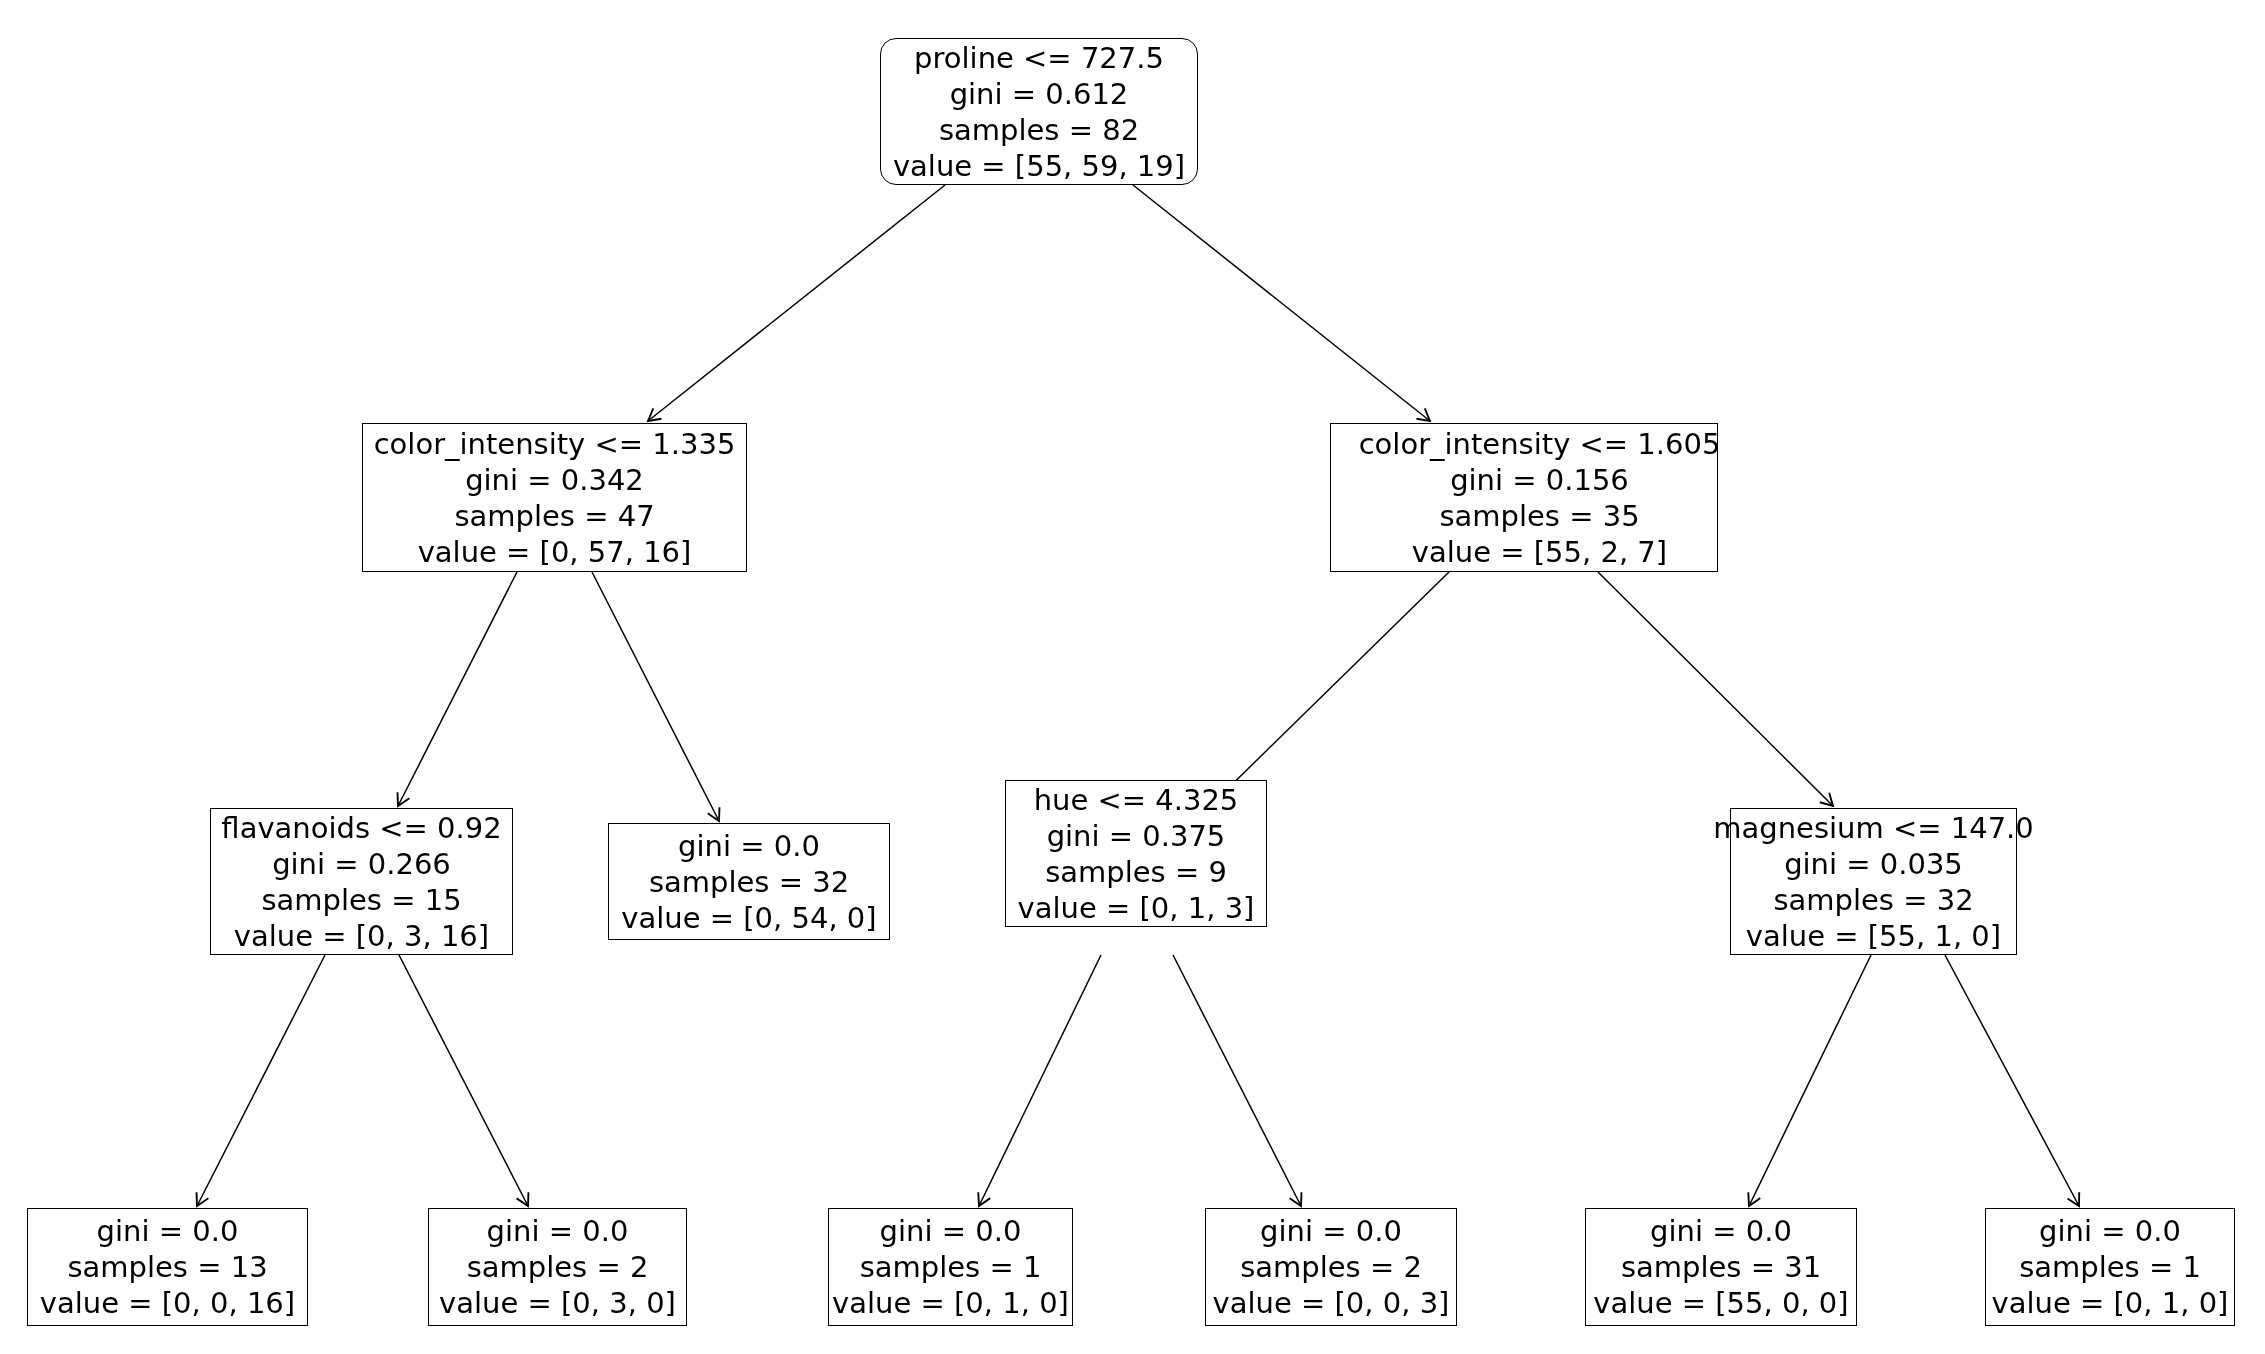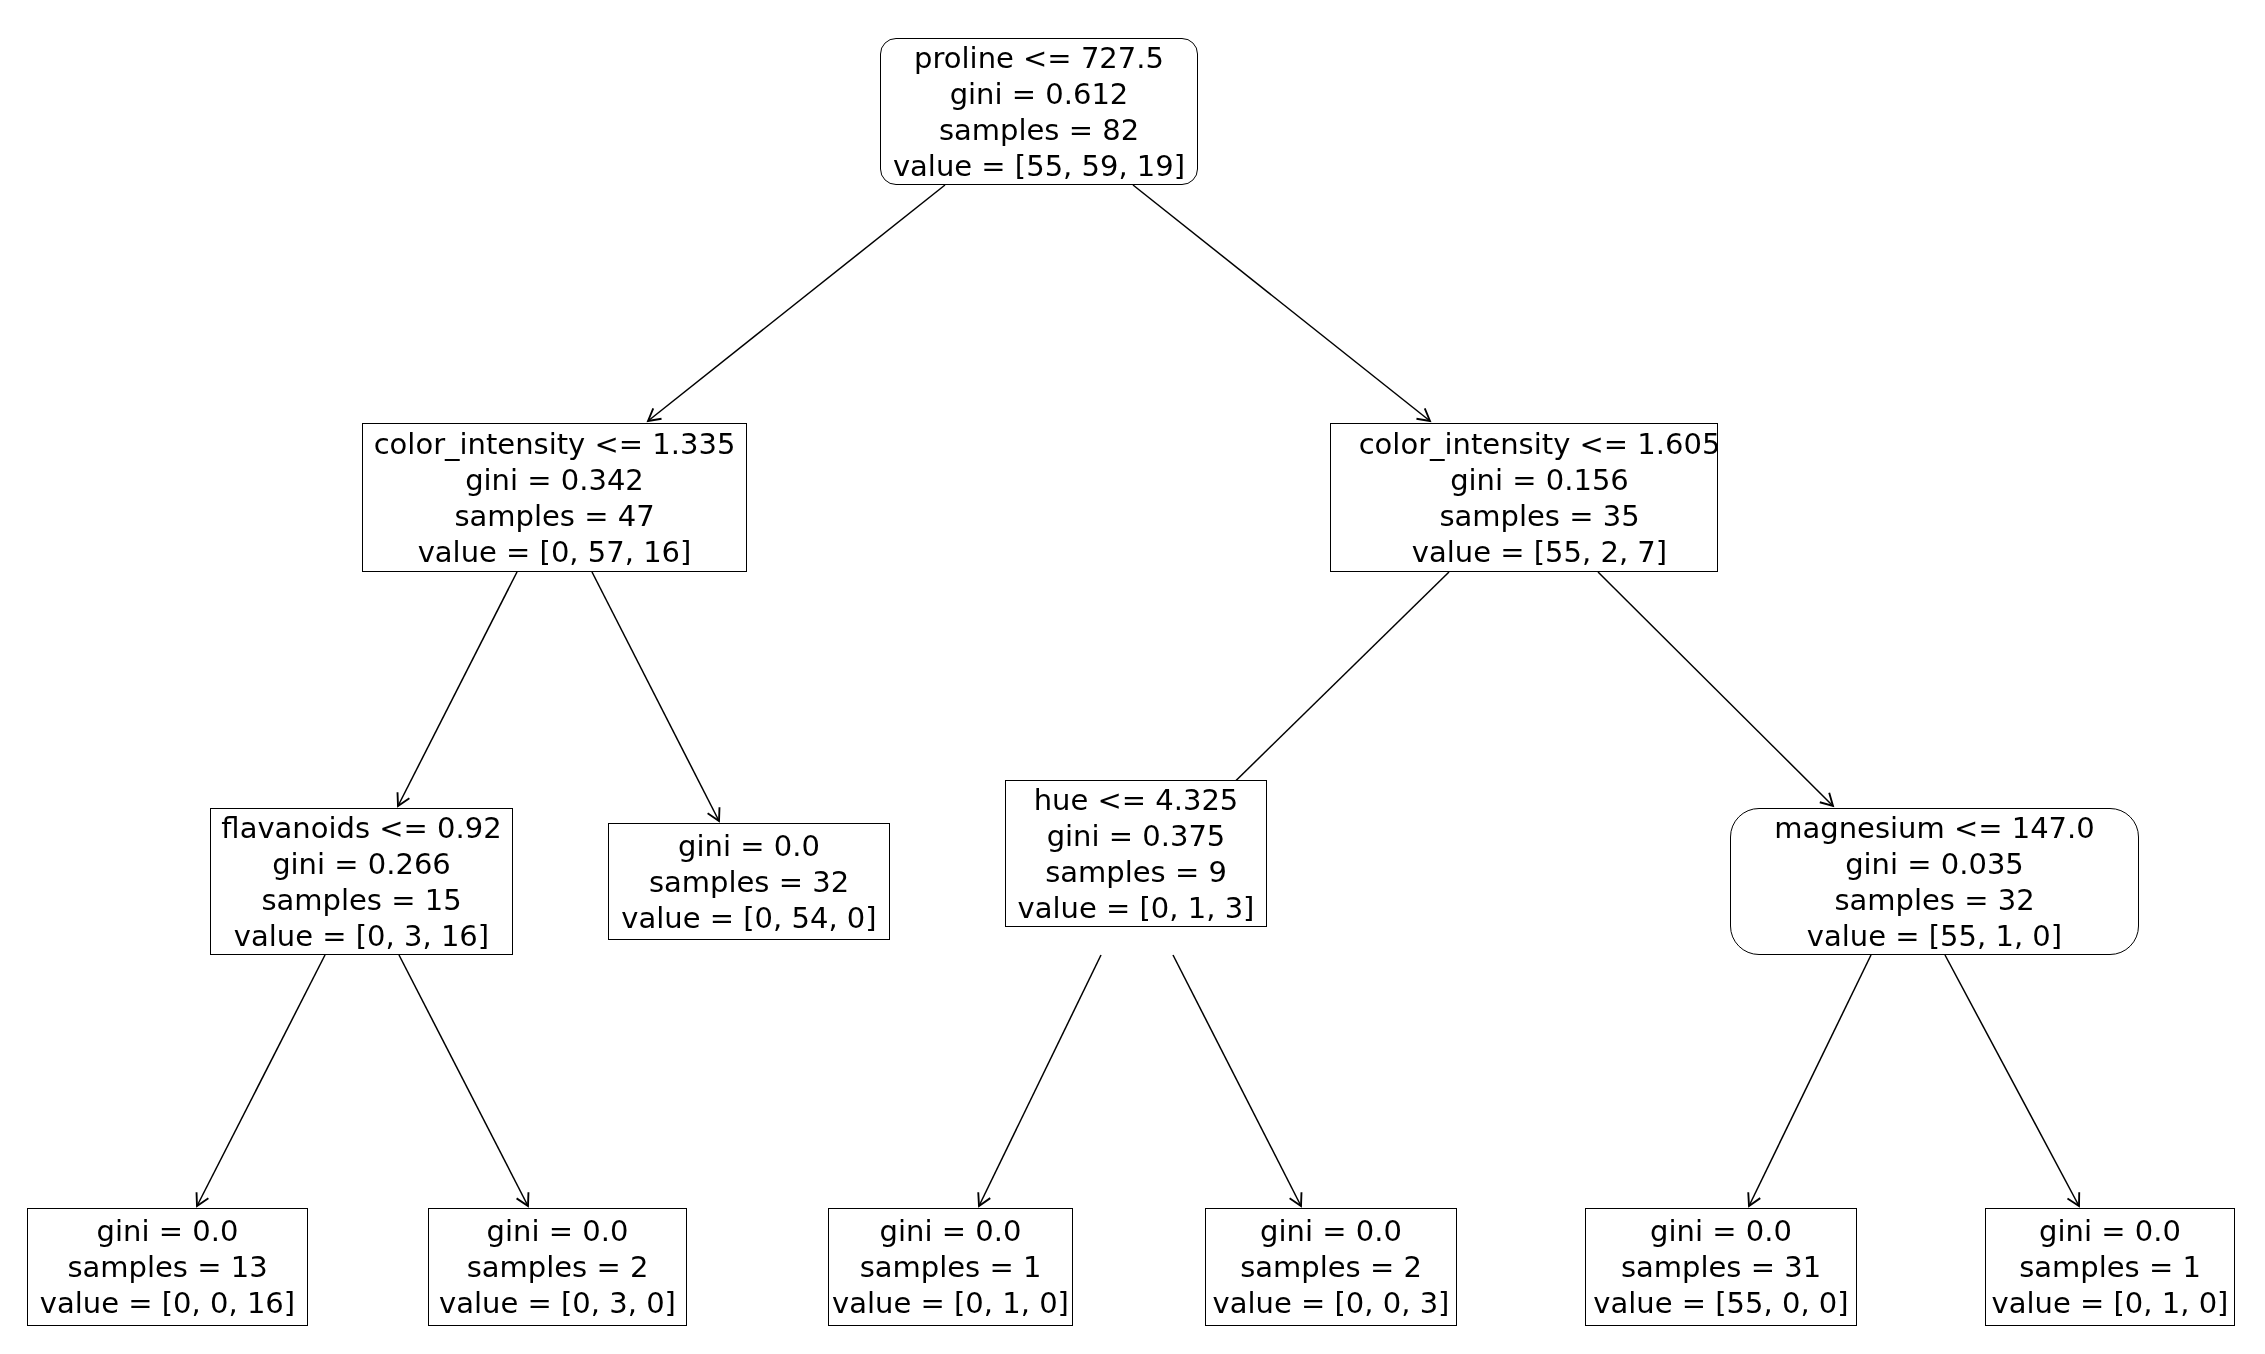--- a/index.html
+++ b/index.html
@@ -102,21 +102,21 @@
     <div class="nline">value = [0, 54, 0]</div>
   </div>
 
   <div class="node" style="left:1005px; top:780px; width:262px; height:147px;">
     <div class="nline">hue &lt;= 4.325</div>
     <div class="nline">gini = 0.375</div>
     <div class="nline">samples = 9</div>
     <div class="nline">value = [0, 1, 3]</div>
   </div>
 
-  <div class="node" style="left:1730px; top:808px; width:409px; height:147px;border-radius:29px;">
+  <div class="node" style="left:1730px; top:808px; width:287px; height:147px;">
     <div class="nline">magnesium &lt;= 147.0</div>
     <div class="nline">gini = 0.035</div>
     <div class="nline">samples = 32</div>
     <div class="nline">value = [55, 1, 0]</div>
   </div>
 
   <div class="node" style="left:27px; top:1208px; width:281px; height:118px;">
     <div class="nline">gini = 0.0</div>
     <div class="nline">samples = 13</div>
     <div class="nline">value = [0, 0, 16]</div>

